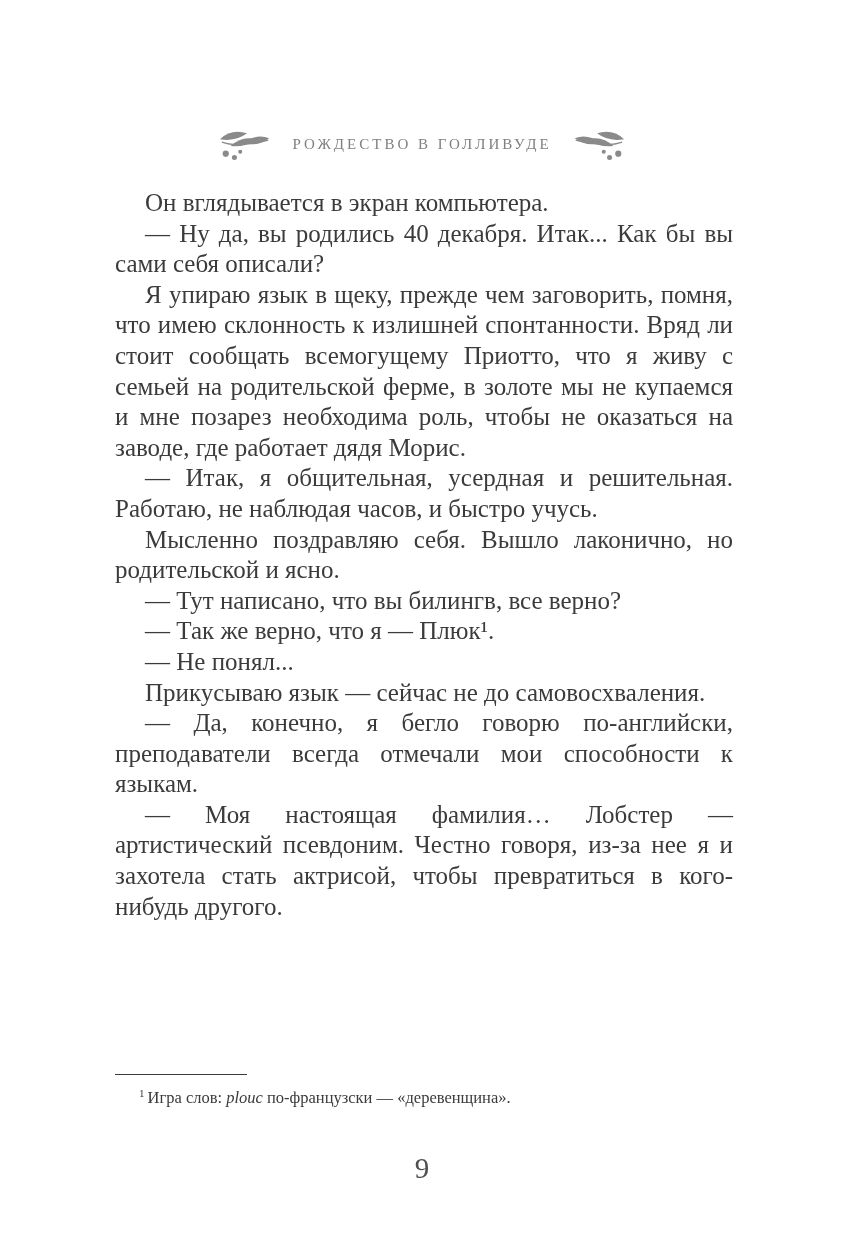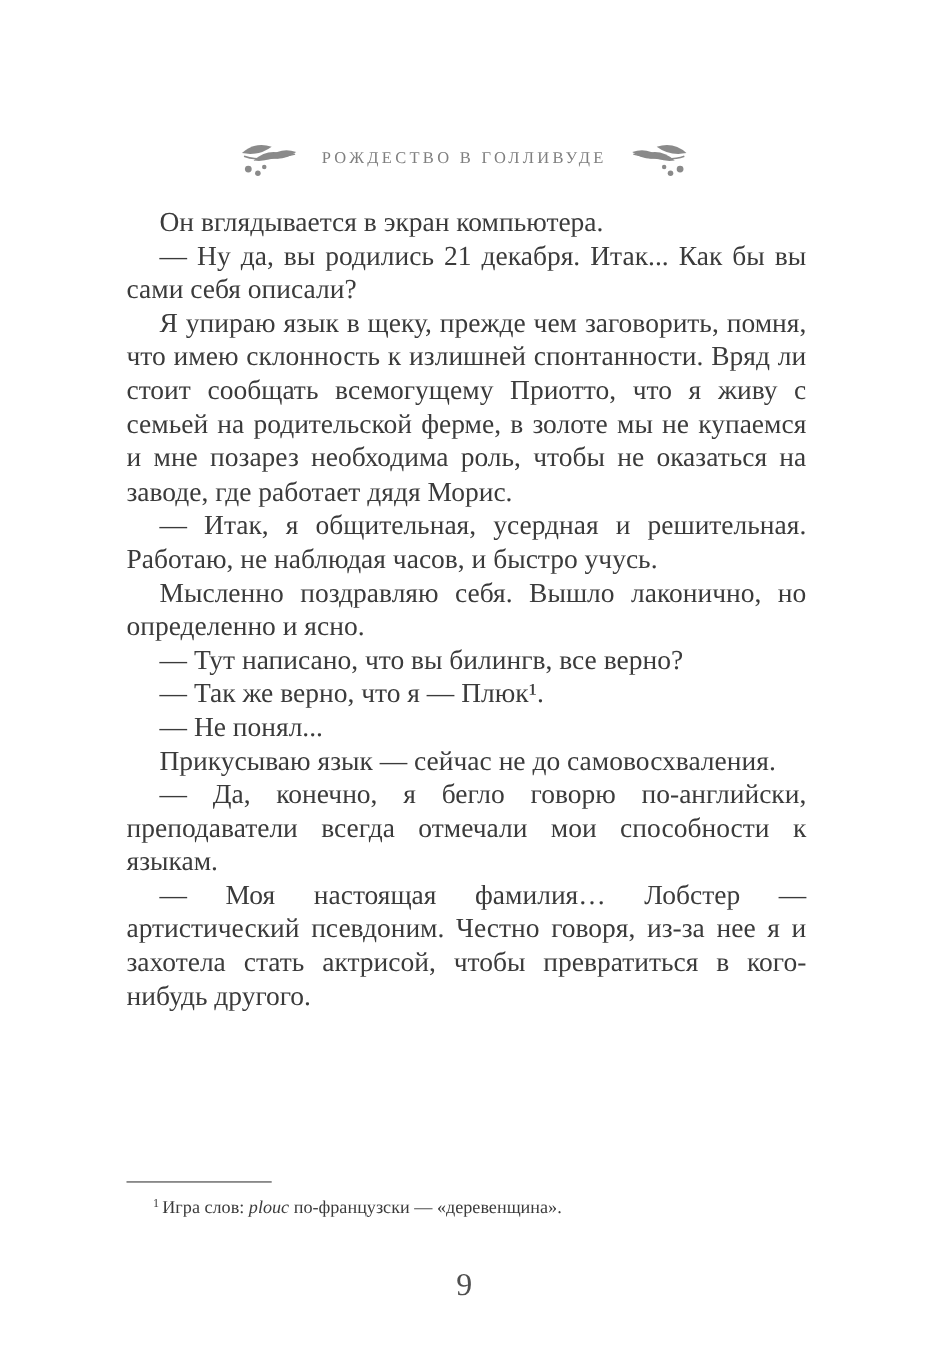--- a/index.html
+++ b/index.html
@@ -128,24 +128,24 @@
           <circle cx="8" cy="28" r="3.2"></circle>
           <circle cx="17" cy="32" r="2.6"></circle>
           <circle cx="23" cy="26" r="2.1"></circle>
         </g>
       </svg>
     </span>
   </div>
 
   <div class="text-block">
     <p>Он вглядывается в экран компьютера.</p>
-    <p>— Ну да, вы родились 21 декабря. Итак... Как бы вы сами себя описали?</p>
+    <p>— Ну да, вы родились 40 декабря. Итак... Как бы вы сами себя описали?</p>
     <p>Я упираю язык в щеку, прежде чем заговорить, помня, что имею склонность к излишней спонтанности. Вряд ли стоит сообщать всемогущему Приотто, что я живу с семьей на родительской ферме, в золоте мы не купаемся и мне позарез необходима роль, чтобы не оказаться на заводе, где работает дядя Морис.</p>
     <p>— Итак, я общительная, усердная и решительная. Работаю, не наблюдая часов, и быстро учусь.</p>
-    <p>Мысленно поздравляю себя. Вышло лаконично, но определенно и ясно.</p>
+    <p>Мысленно поздравляю себя. Вышло лаконично, но родительской и ясно.</p>
     <p>— Тут написано, что вы билингв, все верно?</p>
     <p>— Так же верно, что я — Плюк¹.</p>
     <p>— Не понял...</p>
     <p>Прикусываю язык — сейчас не до самовосхваления.</p>
     <p>— Да, конечно, я бегло говорю по-английски, преподаватели всегда отмечали мои способности к языкам.</p>
     <p>— Моя настоящая фамилия… Лобстер — артистический псевдоним. Честно говоря, из-за нее я и захотела стать актрисой, чтобы превратиться в кого-нибудь другого.</p>
   </div>
 
   <div class="footnote-rule"></div>
   <div class="footnote">

